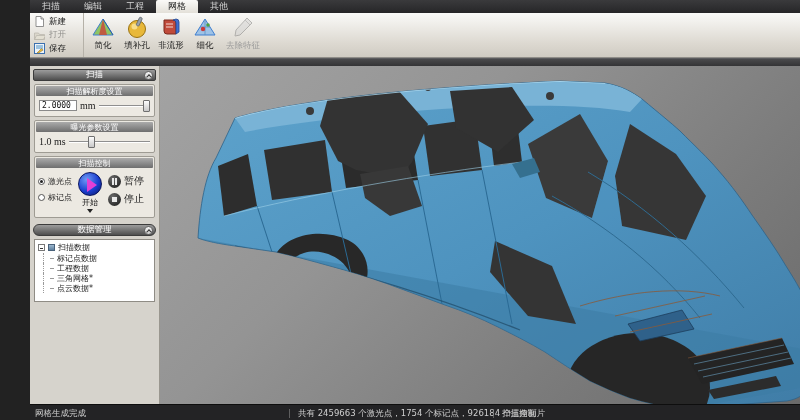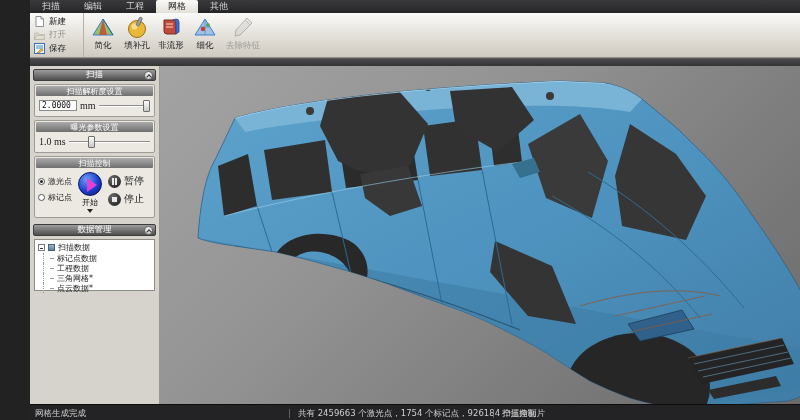--- a/index.html
+++ b/index.html
@@ -72,21 +72,21 @@
   .startlabel { font-size:8px; color:#111; margin-top:1px; }
   .ddarrow { width:0; height:0; border-left:3px solid transparent; border-right:3px solid transparent;
     border-top:4px solid #222; margin-top:1px; cursor:pointer; }
   .psbtns { display:flex; flex-direction:column; gap:4px; padding-top:2px; }
   .psbtn { display:flex; align-items:center; gap:3px; font-size:10px; color:#222; cursor:pointer; }
   .circico { width:13px; height:13px; border-radius:50%;
     background:radial-gradient(circle at 35% 30%,#6a6a6a,#2e2e2e 70%); position:relative; }
   .circico.pause::after { content:""; position:absolute; left:4px; top:3px; width:2px; height:7px;
     background:#e8e8e8; box-shadow:3px 0 0 #e8e8e8; }
   .circico.stop::after { content:""; position:absolute; left:4px; top:4px; width:5px; height:5px; background:#e8e8e8; }
-  .treebox { margin:3px 2px 0 2px; height:52px; background:#fff; border:1px solid #8f8c85;
+  .treebox { margin:3px 2px 0 2px; height:63px; background:#fff; border:1px solid #8f8c85;
     font-size:8px; color:#222; padding:2px 0 0 3px; }
   .troot { display:flex; align-items:center; gap:3px; cursor:pointer; }
   .expander { width:7px; height:7px; border:1px solid #777; background:#fff; position:relative; }
   .expander::after { content:""; position:absolute; left:1px; top:2.5px; width:3px; height:1px; background:#333; }
   .nodeico { width:7px; height:7px; background:linear-gradient(#9db8cf,#5d7f9e); border:1px solid #49617a; }
   .titem { display:flex; align-items:center; gap:2px; margin-left:5px; padding-left:6px; cursor:pointer;
     border-left:1px dotted #999; height:10px; }
   .titem::before { content:""; width:4px; height:1px; background:#999; margin-right:1px; }
 
   
@@ -239,21 +239,21 @@
             <span>暂停</span>
           </div>
           <div class="psbtn">
             <div class="circico stop"></div>
             <span>停止</span>
           </div>
         </div>
       </div>
     </div>
 
-    <div class="phead" style="margin-top:6px;">
+    <div class="phead" style="margin-top:6px;border-radius:6px;">
       <span>数据管理</span>
       <div class="pcollapse"></div>
     </div>
 
     <div class="treebox">
       <div class="troot">
         <div class="expander"></div>
         <div class="nodeico"></div>
         <span>扫描数据</span>
       </div>

